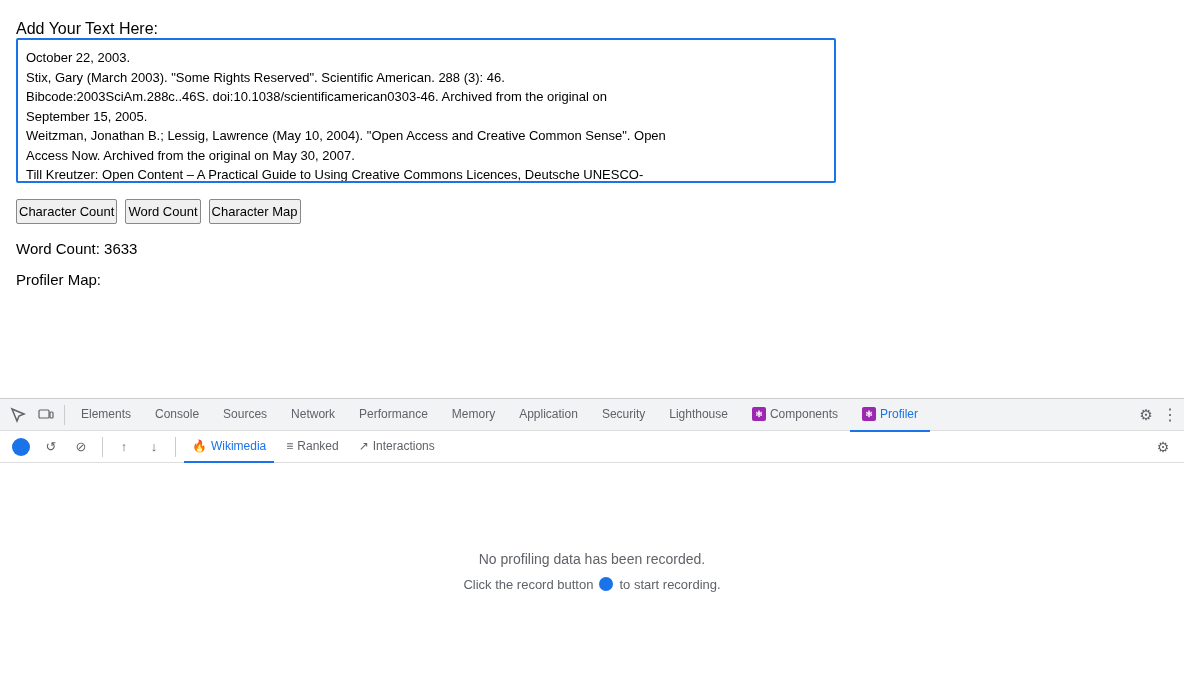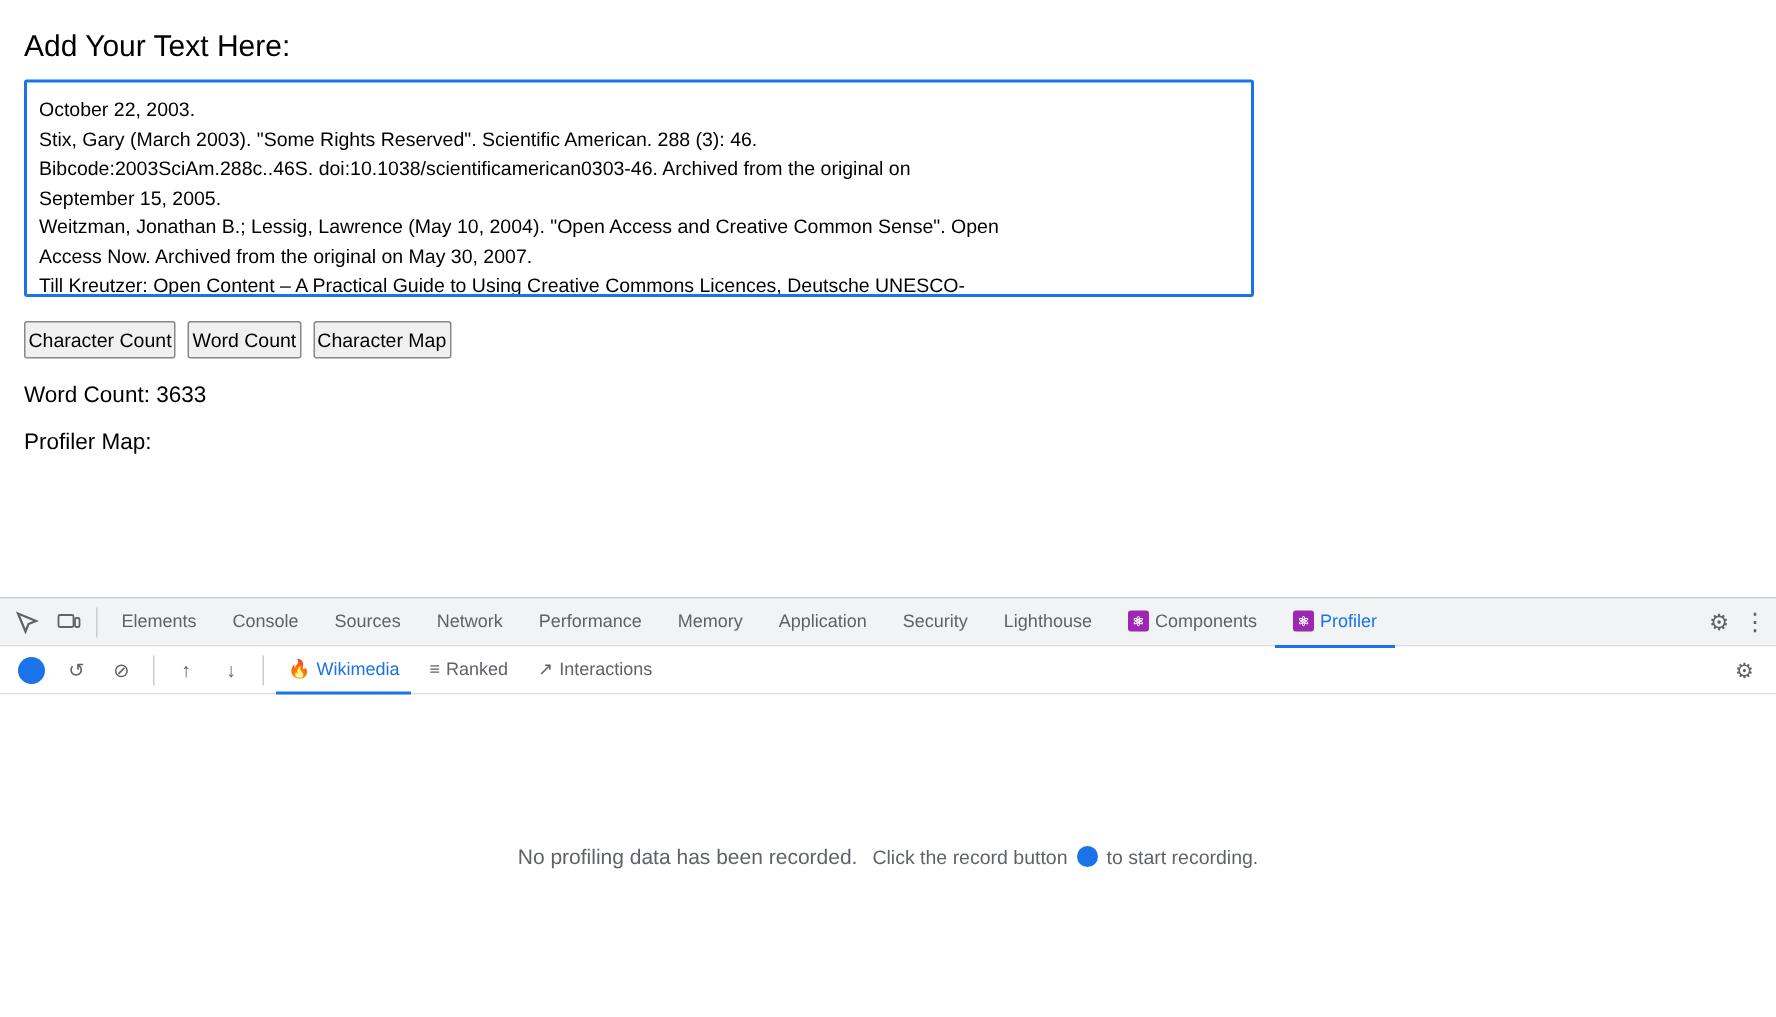--- a/index.html
+++ b/index.html
@@ -13,23 +13,22 @@
       overflow: hidden;
     }
 
     
     .main-content {
       padding: 20px 16px 0 16px;
       background: #ffffff;
     }
 
     .add-text-label {
-      font-size: 20px;
+      font-size: 16px;
       font-weight: normal;
-      margin-bottom: 10px;
       color: #000;
     }
 
     .text-area {
       width: 820px;
       height: 145px;
       border: 2px solid #1a73e8;
       border-radius: 2px;
       padding: 8px;
       font-family: Liberation Sans, sans-serif;
@@ -228,21 +227,21 @@
       cursor: pointer;
       color: #5f6368;
       font-size: 14px;
     }
 
     
     .profiler-content {
       background: #fff;
       height: calc(280px - 32px - 32px);
       display: flex;
-      flex-direction: row;
+      flex-direction: column;
       align-items: center;
       justify-content: center;
       gap: 10px;
     }
 
     .profiler-empty-text {
       font-size: 14px;
       color: #5f6368;
     }
 

